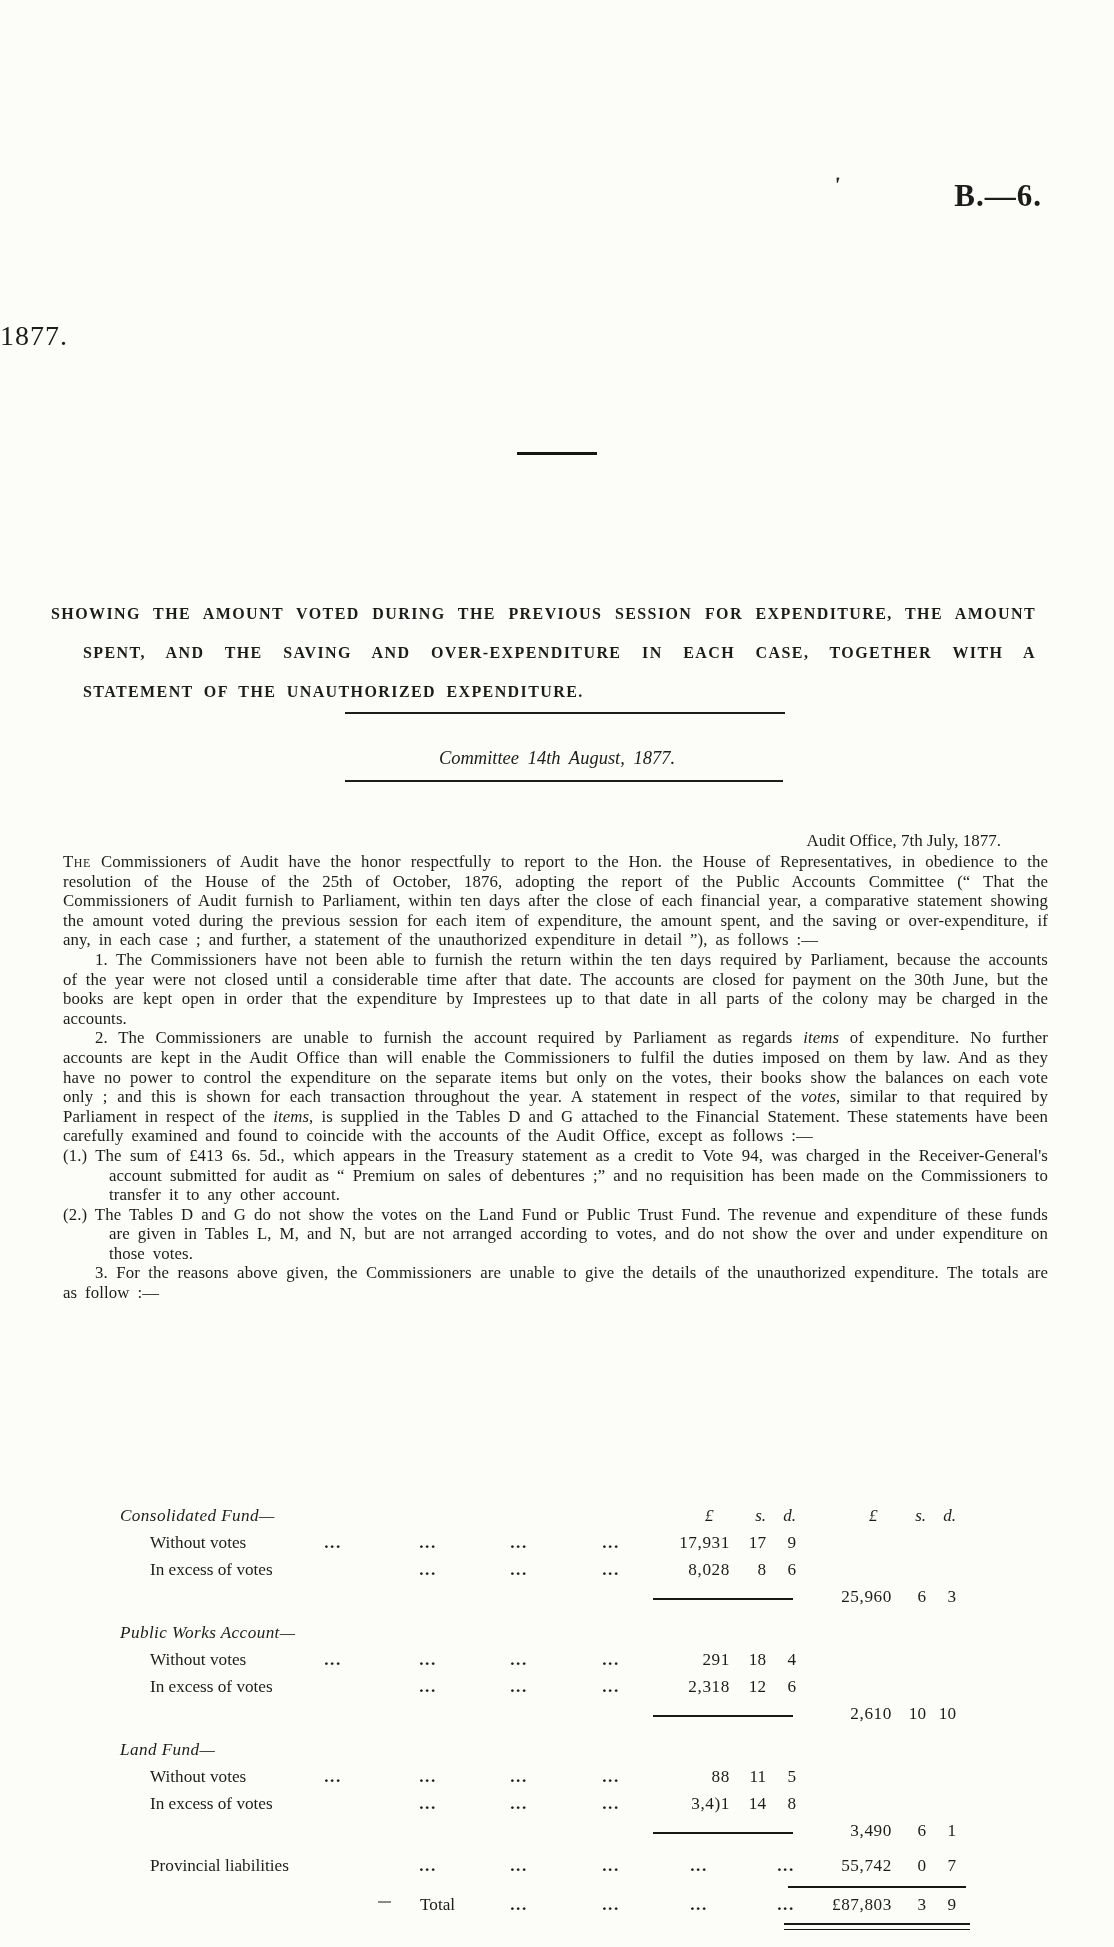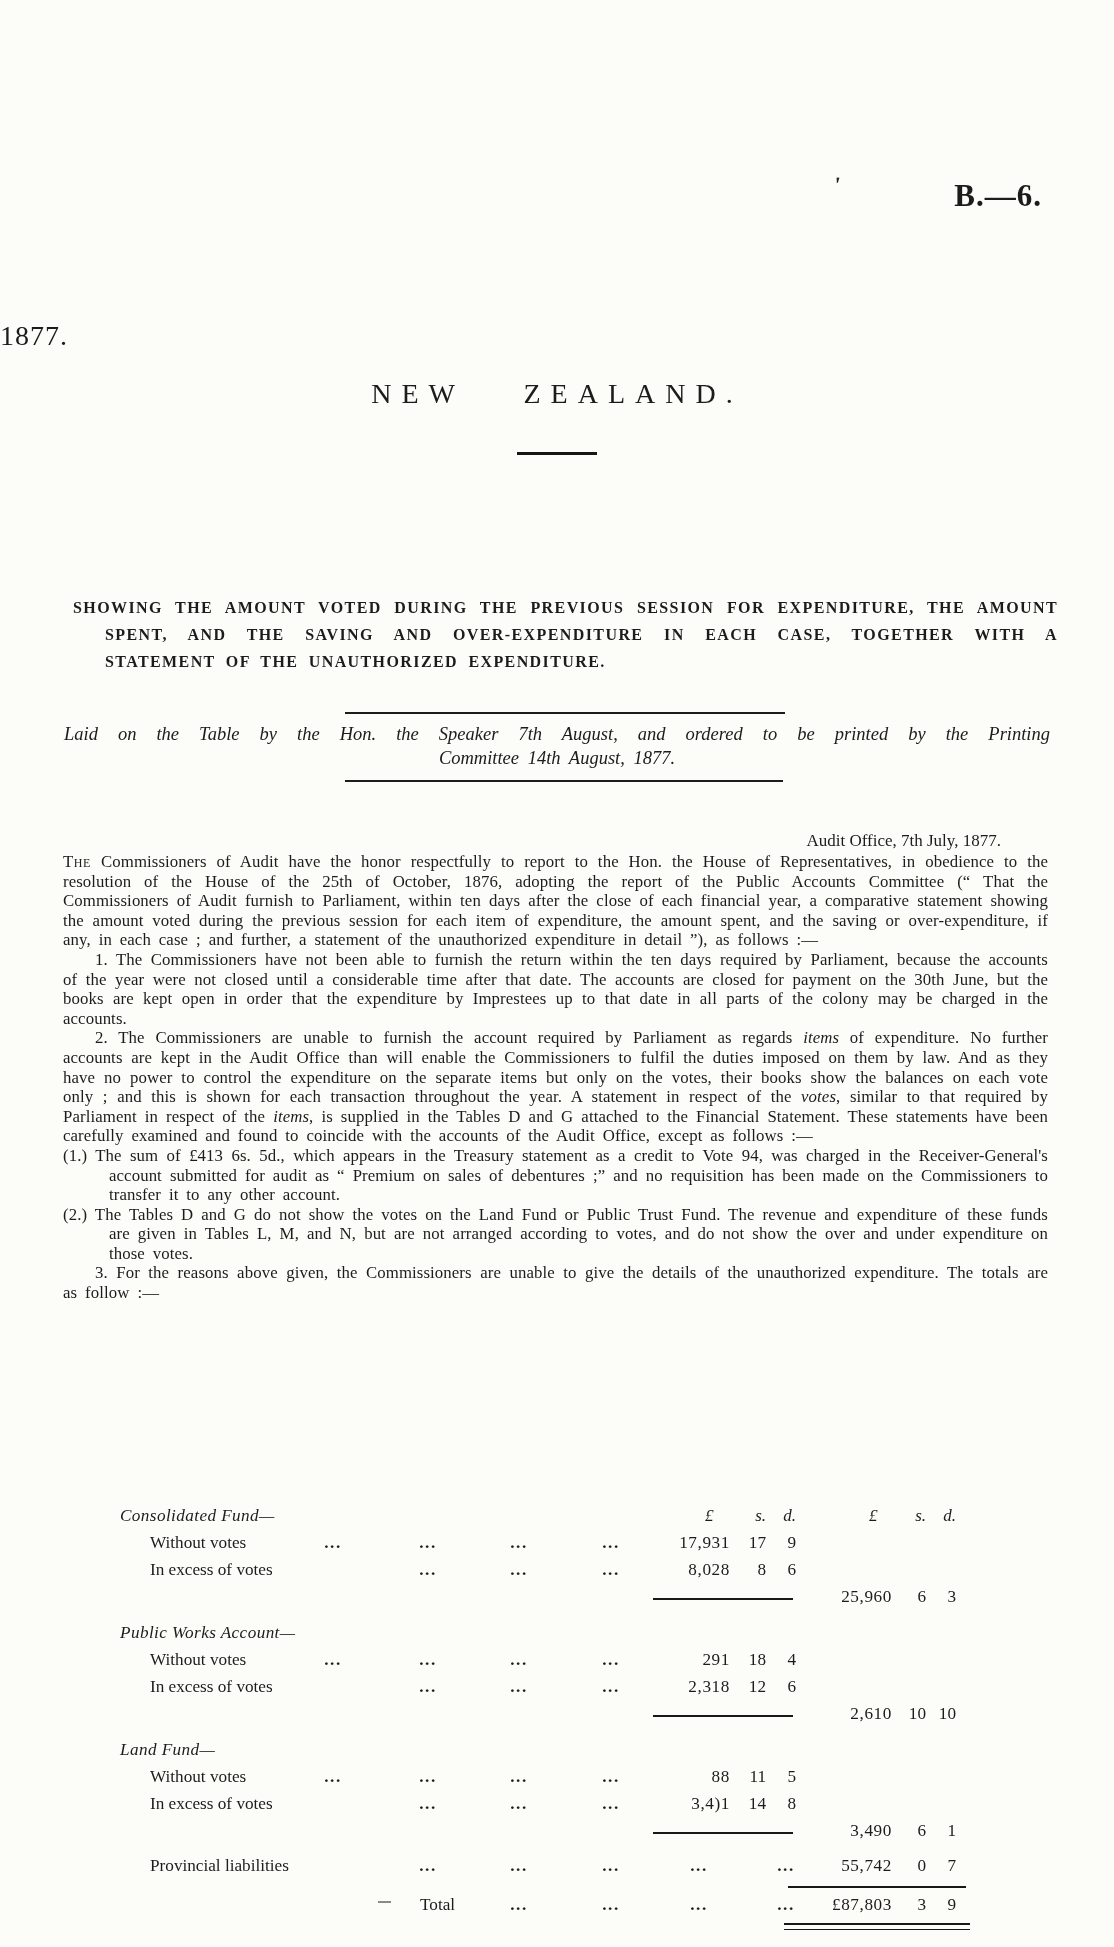--- a/index.html
+++ b/index.html
@@ -32,22 +32,22 @@
   .rule-short{
     position:absolute;top:452px;left:50%;transform:translateX(-50%);
     width:80px;border-top:3px solid #161616;
   }
   .main-title{
     position:absolute;top:498px;left:0;width:100%;
     text-align:center;font-size:47px;letter-spacing:1px;word-spacing:10px;
     white-space:nowrap;
   }
   .subtitle{
-    position:absolute;top:594px;left:73px;width:985px;
-    font-size:16px;font-weight:bold;line-height:27px;
+    position:absolute;top:594px;left:51px;width:985px;
+    font-size:16px;font-weight:bold;line-height:39px;
     letter-spacing:1.4px;word-spacing:5px;
     text-align:justify;
     padding-left:32px;text-indent:-32px;box-sizing:border-box;
   }
   
   .laid-rule-top{position:absolute;top:712px;left:345px;width:440px;border-top:2px solid #1c1c1c;}
   .laid-rule-bottom{position:absolute;top:780px;left:345px;width:438px;border-top:2px solid #1c1c1c;}
   .laid-l1{
     position:absolute;top:724px;left:40px;width:1034px;
     font-style:italic;font-size:18.5px;
@@ -115,27 +115,25 @@
 </style>
 </head>
 <body>
 
 <div class="page">
 
   <div class="docref">B.—6.</div>
   <div class="speck">'</div>
 
   <div class="year">1877.</div>
-  <div class="country">NEW ZEALAND.</div>
   <div class="rule-short"></div>
 
   <div class="subtitle">SHOWING THE AMOUNT VOTED DURING THE PREVIOUS SESSION FOR EXPENDITURE, THE AMOUNT SPENT, AND THE SAVING AND OVER-EXPENDITURE IN EACH CASE, TOGETHER WITH A STATEMENT OF THE UNAUTHORIZED EXPENDITURE.</div>
 
   <div class="laid-rule-top"></div>
-  <div class="laid-l1">Laid on the Table by the Hon. the Speaker 7th August, and ordered to be printed by the Printing</div>
   <div class="laid-l2">Committee 14th August, 1877.</div>
   <div class="laid-rule-bottom"></div>
 
   <div class="dateline">Audit Office, 7th July, 1877.</div>
 
   <div class="bodytext">
     <p><span class="sc">The</span><span> Commissioners of Audit have the honor respectfully to report to the Hon. the House of Representatives, in obedience to the resolution of the House of the 25th of October, 1876, adopting the report of the Public Accounts Committee (“ That the Commissioners of Audit furnish to Parliament, within ten days after the close of each financial year, a comparative statement showing the amount voted during the previous session for each item of expenditure, the amount spent, and the saving or over-expenditure, if any, in each case ; and further, a statement of the unauthorized expenditure in detail ”), as follows :—</span></p>
     <p class="p-num"><span>1. The Commissioners have not been able to furnish the return within the ten days required by Parliament, because the accounts of the year were not closed until a considerable time after that date.  The accounts are closed for payment on the 30th June, but the books are kept open in order that the expenditure by Imprestees up to that date in all parts of the colony may be charged in the accounts.</span></p>
     <p class="p-num"><span>2. The Commissioners are unable to furnish the account required by Parliament as regards </span><span class="i">items</span><span> of expenditure.  No further accounts are kept in the Audit Office than will enable the Commissioners to fulfil the duties imposed on them by law.  And as they have no power to control the expenditure on the separate items but only on the votes, their books show the balances on each vote only ; and this is shown for each transaction throughout the year.  A statement in respect of the </span><span class="i">votes</span><span>, similar to that required by Parliament in respect of the </span><span class="i">items</span><span>, is supplied in the Tables D and G attached to the Financial Statement.  These statements have been carefully examined and found to coincide with the accounts of the Audit Office, except as follows :—</span></p>
     <p class="sub-item"><span>(1.) The sum of £413 6s. 5d., which appears in the Treasury statement as a credit to Vote 94, was charged in the Receiver-General's account submitted for audit as “ Premium on sales of debentures ;” and no requisition has been made on the Commissioners to transfer it to any other account.</span></p>

